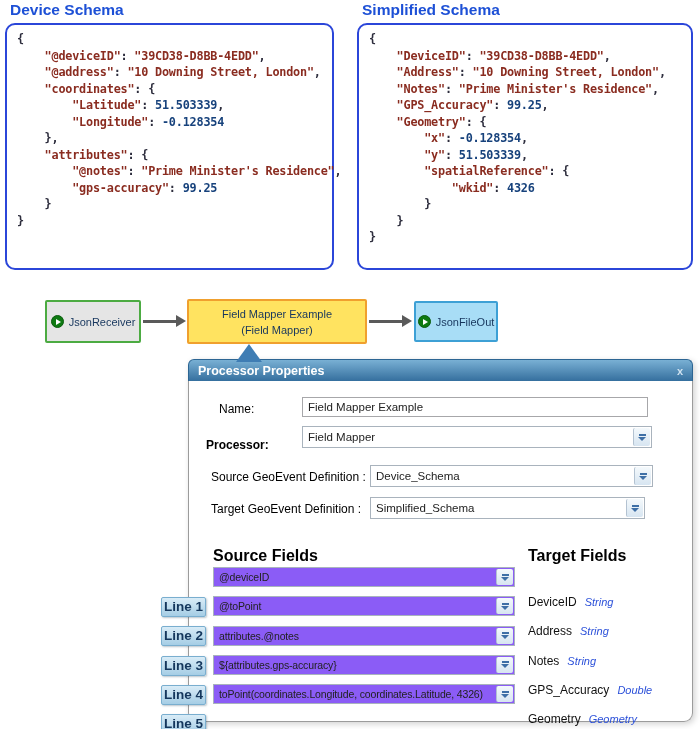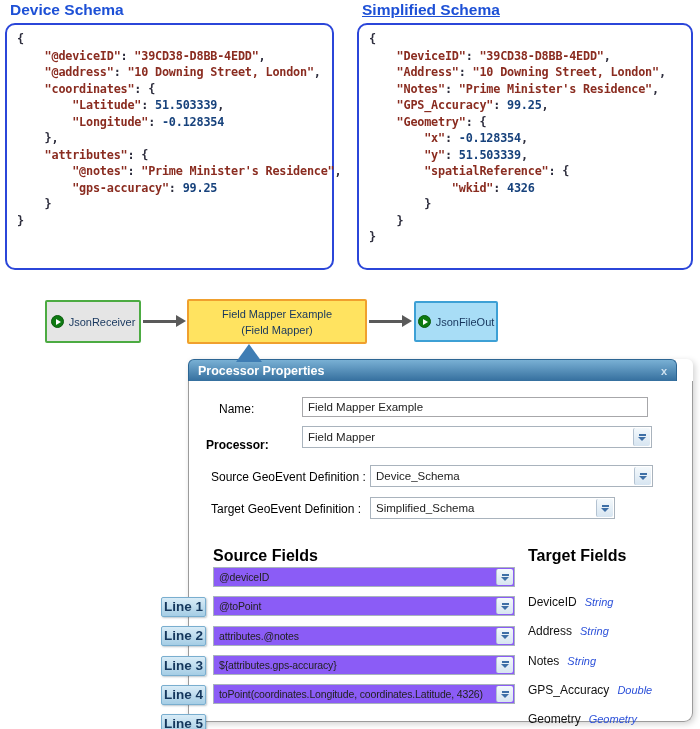--- a/index.html
+++ b/index.html
@@ -29,21 +29,21 @@
   .arrow-line { position:absolute; height:3px; background:#5a5a5a; }
   .arrow-head { position:absolute; width:0; height:0; border-left:10px solid #5a5a5a;
                 border-top:6px solid transparent; border-bottom:6px solid transparent; }
   .callout-tri { position:absolute; left:236px; top:344px; width:0; height:0; z-index:3;
                  border-left:13px solid transparent; border-right:13px solid transparent;
                  border-bottom:18px solid #3f7db4; }
 
   
   .dialog { position:absolute; left:188px; top:359px; width:505px; height:363px;
             box-shadow:2px 2px 6px rgba(0,0,0,.18); border-radius:6px 6px 9px 9px; }
-  .dialog-titlebar { position:absolute; left:0; top:0; right:16px; height:22px;
+  .dialog-titlebar { position:absolute; left:0; top:0; right:0; height:22px;
             background:linear-gradient(#79b0d4, #356f9e); border-radius:6px 6px 0 0;
             border:1px solid #2c6593; border-bottom:none; }
   .dialog-title { position:absolute; left:9px; top:0; line-height:22px; font-size:12.5px; font-weight:bold; color:#ffffff; }
   .dialog-close { position:absolute; right:9px; top:0; line-height:22px; font-size:11px; font-weight:bold;
             color:#cfe2f0; cursor:default; }
   .dialog-body { position:absolute; left:0; top:22px; right:0; bottom:0; background:#fff;
             border:1px solid #9b9b9b; border-top:none; border-radius:0 0 9px 9px; }
 
   .form-label { position:absolute; font-size:12px; color:#000; white-space:nowrap; }
   .text-input { position:absolute; height:20px; background:#fff; border:1px solid #a7a7aa;
@@ -76,21 +76,21 @@
 </head>
 <body>
 
 <div class="canvas">
 
   <div class="schema-title" style="left:10px; top:1px;">Device Schema</div>
   <div class="schema-box" style="left:5px; top:23px; width:329px; height:247px;">
     <div class="json-code" id="device-json" style="left:10px; top:6px;"><div><span class="j-p">{</span></div><div><span class="j-p">    </span><span class="j-s">"@deviceID"</span><span class="j-p">: </span><span class="j-s">"39CD38-D8BB-4EDD"</span><span class="j-p">,</span></div><div><span class="j-p">    </span><span class="j-s">"@address"</span><span class="j-p">: </span><span class="j-s">"10 Downing Street, London"</span><span class="j-p">,</span></div><div><span class="j-p">    </span><span class="j-s">"coordinates"</span><span class="j-p">: {</span></div><div><span class="j-p">        </span><span class="j-s">"Latitude"</span><span class="j-p">: </span><span class="j-n">51.503339</span><span class="j-p">,</span></div><div><span class="j-p">        </span><span class="j-s">"Longitude"</span><span class="j-p">: </span><span class="j-n">-0.128354</span></div><div><span class="j-p">    },</span></div><div><span class="j-p">    </span><span class="j-s">"attributes"</span><span class="j-p">: {</span></div><div><span class="j-p">        </span><span class="j-s">"@notes"</span><span class="j-p">: </span><span class="j-s">"Prime Minister's Residence"</span><span class="j-p">,</span></div><div><span class="j-p">        </span><span class="j-s">"gps-accuracy"</span><span class="j-p">: </span><span class="j-n">99.25</span></div><div><span class="j-p">    }</span></div><div><span class="j-p">}</span></div></div>
   </div>
 
-  <div class="schema-title" style="left:362px; top:1px;text-decoration:underline;">Simplified Schema</div>
+  <div class="schema-title" style="left:362px; top:1px;">Simplified Schema</div>
   <div class="schema-box" style="left:357px; top:23px; width:336px; height:247px;">
     <div class="json-code" id="simplified-json" style="left:10px; top:6px;"><div><span class="j-p">{</span></div><div><span class="j-p">    </span><span class="j-s">"DeviceID"</span><span class="j-p">: </span><span class="j-s">"39CD38-D8BB-4EDD"</span><span class="j-p">,</span></div><div><span class="j-p">    </span><span class="j-s">"Address"</span><span class="j-p">: </span><span class="j-s">"10 Downing Street, London"</span><span class="j-p">,</span></div><div><span class="j-p">    </span><span class="j-s">"Notes"</span><span class="j-p">: </span><span class="j-s">"Prime Minister's Residence"</span><span class="j-p">,</span></div><div><span class="j-p">    </span><span class="j-s">"GPS_Accuracy"</span><span class="j-p">: </span><span class="j-n">99.25</span><span class="j-p">,</span></div><div><span class="j-p">    </span><span class="j-s">"Geometry"</span><span class="j-p">: {</span></div><div><span class="j-p">        </span><span class="j-s">"x"</span><span class="j-p">: </span><span class="j-n">-0.128354</span><span class="j-p">,</span></div><div><span class="j-p">        </span><span class="j-s">"y"</span><span class="j-p">: </span><span class="j-n">51.503339</span><span class="j-p">,</span></div><div><span class="j-p">        </span><span class="j-s">"spatialReference"</span><span class="j-p">: {</span></div><div><span class="j-p">            </span><span class="j-s">"wkid"</span><span class="j-p">: </span><span class="j-n">4326</span></div><div><span class="j-p">        }</span></div><div><span class="j-p">    }</span></div><div><span class="j-p">}</span></div></div>
   </div>
 
   <div class="flow-node node-receiver">
     <span class="play-icon"></span>
     <span class="node-label">JsonReceiver</span>
   </div>
 
   <div class="arrow-line" style="left:143px; top:320px; width:34px;"></div>
@@ -137,21 +137,21 @@
         <span class="combo-text">Device_Schema</span>
         <span class="dd-btn">
           <span class="dd-glyph">
               <i class="dd-bar"></i>
               <i class="dd-tri"></i>
             </span>
         </span>
       </div>
 
       <div class="form-label" style="left:22px; top:121px;">Target GeoEvent Definition :</div>
-      <div class="combo" style="left:181px; top:116px; width:245px;">
+      <div class="combo" style="left:181px; top:116px; width:275px;">
         <span class="combo-text">Simplified_Schema</span>
         <span class="dd-btn">
           <span class="dd-glyph">
               <i class="dd-bar"></i>
               <i class="dd-tri"></i>
             </span>
         </span>
       </div>
 
       <div class="fields-header" style="left:24px; top:166px;">Source Fields</div>

